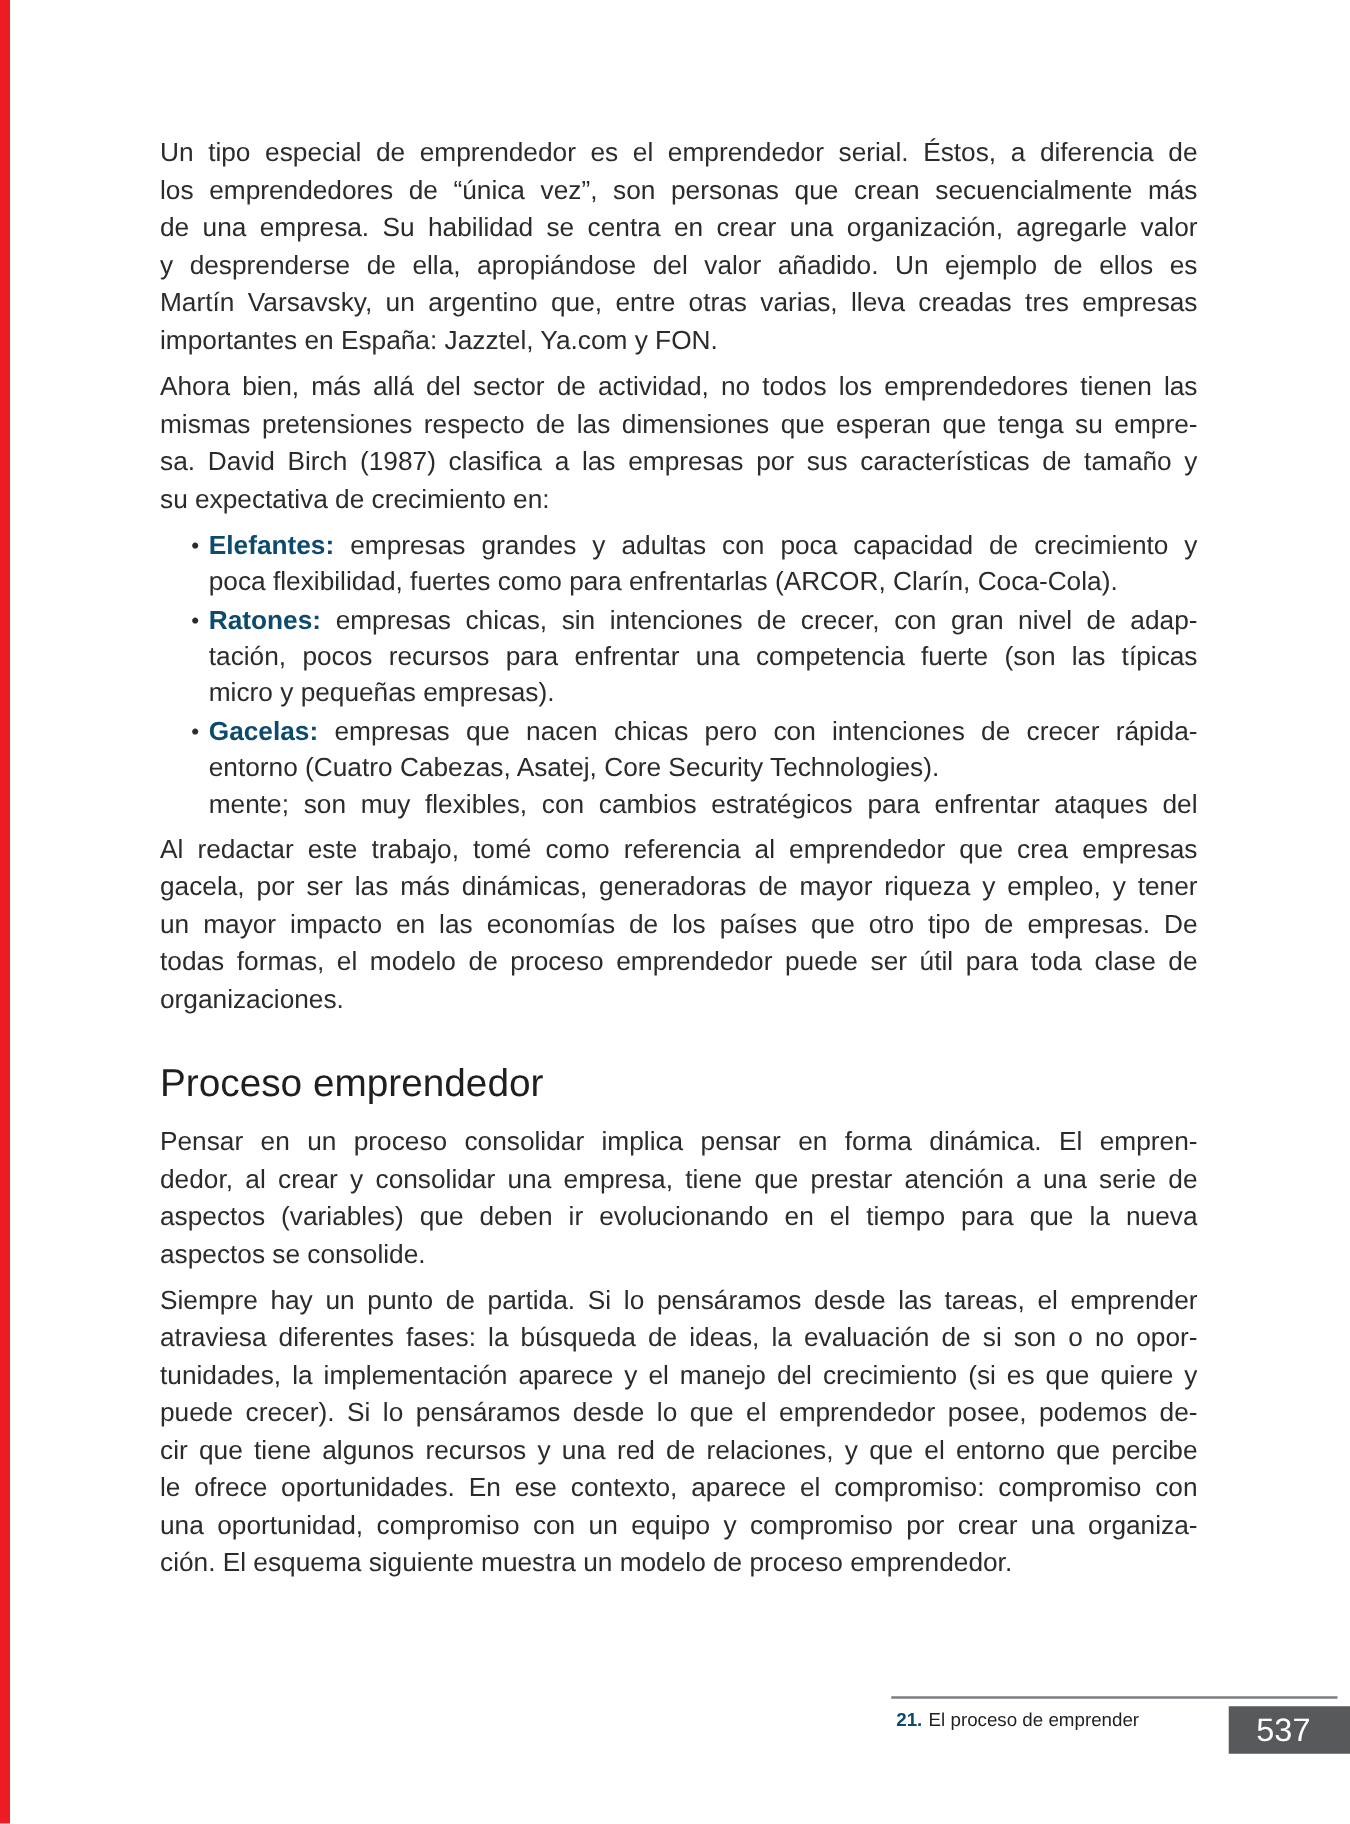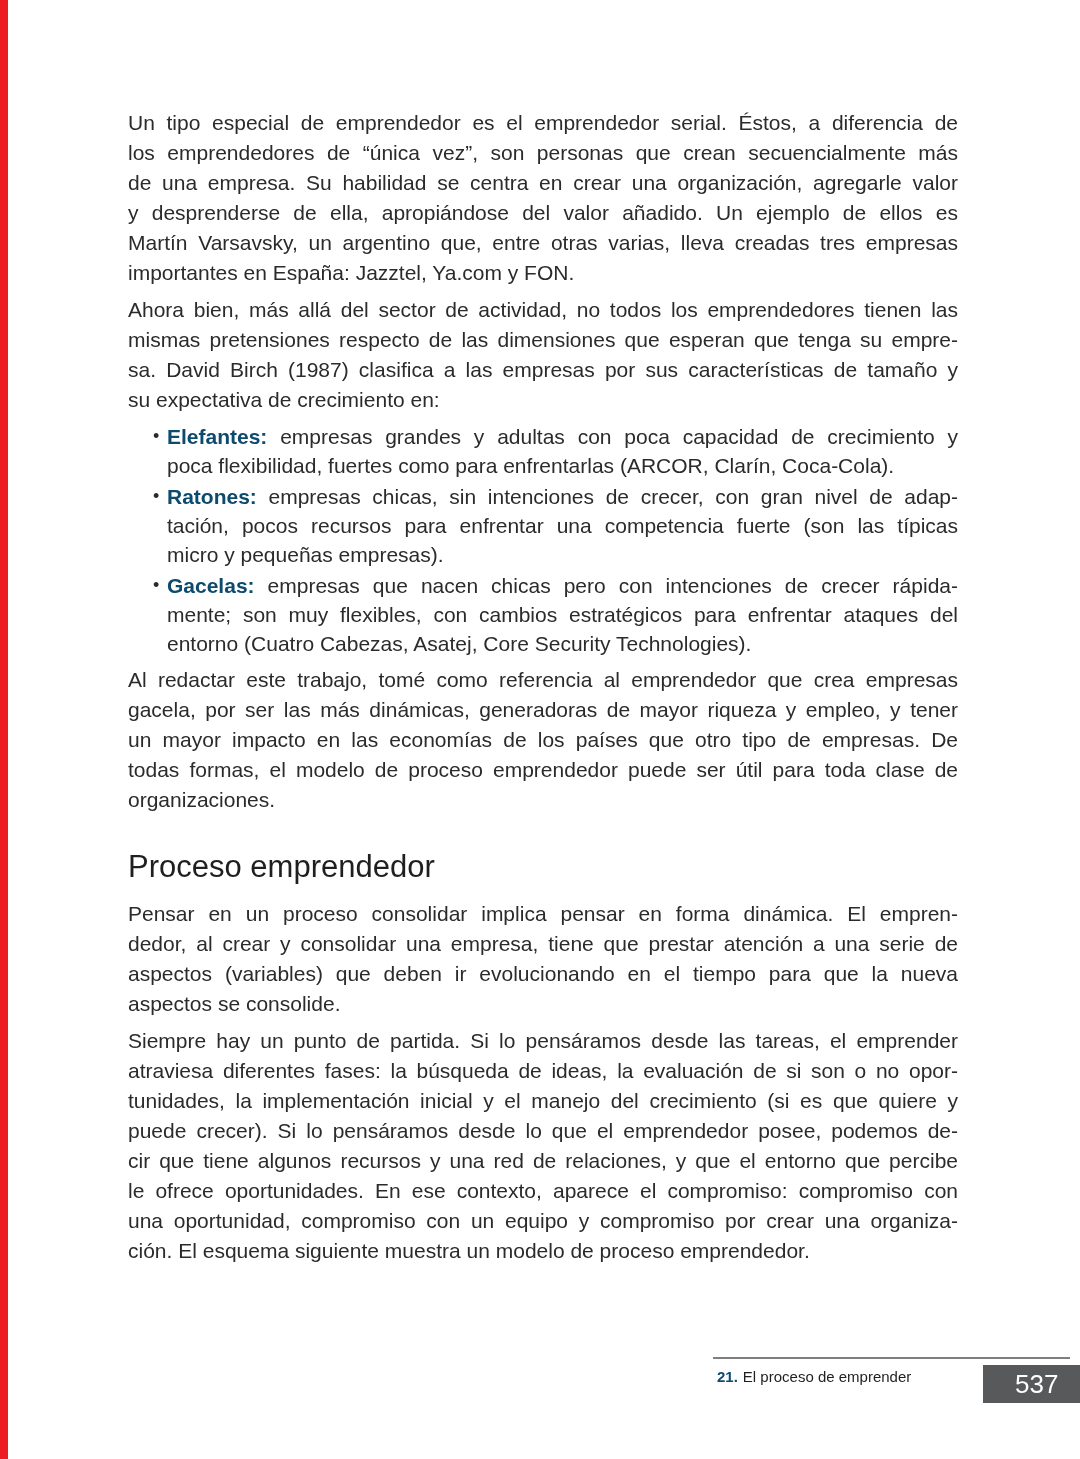--- a/index.html
+++ b/index.html
@@ -71,21 +71,21 @@
   }
   .footer-caption .chapter-title { margin-left: 5px; }
   .page-number-box {
     position: absolute;
     left: 983px; top: 1365px;
     width: 97px; height: 38px;
     background: #58595b;
     color: #ffffff;
     font-size: 26px;
     line-height: 38px;
-    padding-left: 32px;
+    padding-left: 22px;
     box-sizing: border-box;
   }
 </style>
 </head>
 <body>
 
 <div class="page">
   <div class="red-edge"></div>
 
   <main class="content" id="content">
@@ -116,43 +116,43 @@
           <div class="bullet-body">
             <div class="line"><b>Ratones:</b> <span>empresas chicas, sin intenciones de crecer,  con gran nivel de adap-</span></div>
             <div class="line">tación, pocos recursos para enfrentar una competencia fuerte (son las típicas</div>
             <div class="line last">micro y pequeñas empresas).</div>
           </div>
         </div>
         <div class="bullet-item">
           <span class="bullet-dot">•</span>
           <div class="bullet-body">
             <div class="line"><b>Gacelas:</b> <span>empresas que nacen chicas pero con intenciones de crecer rápida-</span></div>
+            <div class="line last">entorno (Cuatro Cabezas, Asatej, Core Security Technologies).</div>
             <div class="line">mente; son muy flexibles, con cambios estratégicos para enfrentar ataques del</div>
-            <div class="line last">entorno (Cuatro Cabezas, Asatej, Core Security Technologies).</div>
           </div>
         </div>
       </div>
       <div class="para">
         <div class="line">Al redactar este trabajo, tomé como referencia al emprendedor que crea empresas</div>
         <div class="line">gacela, por ser las más dinámicas, generadoras de mayor riqueza y empleo, y tener</div>
         <div class="line">un mayor impacto en las economías de los países que otro tipo de empresas. De</div>
         <div class="line">todas formas, el modelo de proceso emprendedor puede ser útil para toda clase de</div>
         <div class="line last">organizaciones.</div>
       </div>
       <h1>Proceso emprendedor</h1>
       <div class="para">
         <div class="line">Pensar en un proceso consolidar implica pensar en forma dinámica. El empren-</div>
         <div class="line">dedor, al crear y consolidar una empresa, tiene que prestar atención a una serie de</div>
         <div class="line">aspectos (variables) que deben ir evolucionando en el tiempo para que la nueva</div>
         <div class="line last">aspectos se consolide.</div>
       </div>
       <div class="para">
         <div class="line">Siempre hay un punto de partida. Si lo pensáramos desde las tareas, el emprender</div>
         <div class="line">atraviesa diferentes fases: la búsqueda de ideas, la evaluación de si son o no opor-</div>
-        <div class="line">tunidades, la implementación inicial y el manejo del crecimiento (si es que quiere y</div>
+        <div class="line">tunidades, la implementación aparece y el manejo del crecimiento (si es que quiere y</div>
         <div class="line">puede crecer). Si lo pensáramos desde lo que el emprendedor posee, podemos de-</div>
         <div class="line">cir que tiene algunos recursos y una red de relaciones, y que el entorno que percibe</div>
         <div class="line">le ofrece oportunidades. En ese contexto, aparece el compromiso: compromiso con</div>
         <div class="line">una oportunidad, compromiso con un equipo y compromiso por crear una organiza-</div>
         <div class="line last">ción. El esquema siguiente muestra un modelo de proceso emprendedor.</div>
       </div>
     </main>
 
   <div class="footer-rule"></div>
 

